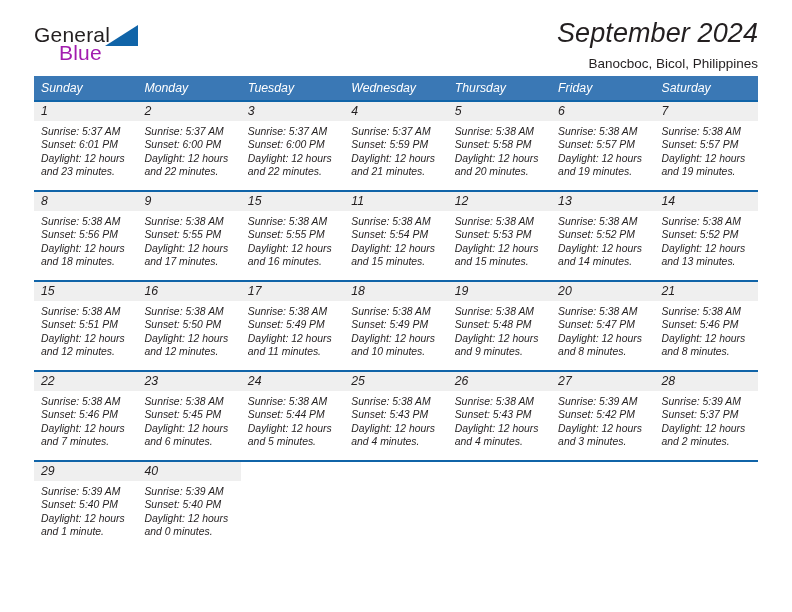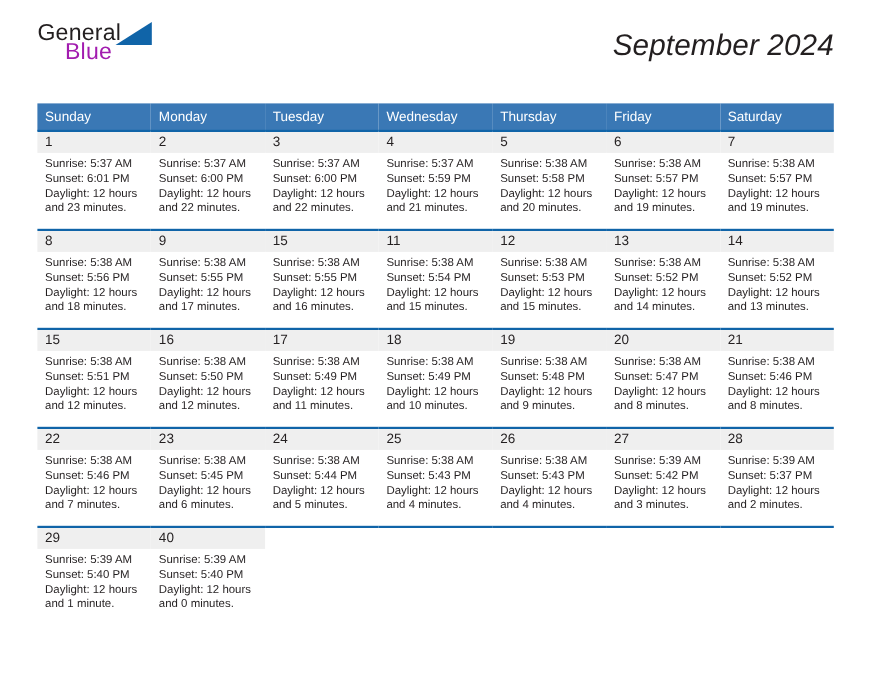--- a/index.html
+++ b/index.html
@@ -18,21 +18,21 @@
     position: relative;
     width: 792px;
     height: 612px;
     box-sizing: border-box;
     padding: 0 34px;
   }
 
   
   .header {
     display: flex;
-    align-items: center;
+    align-items: flex-end;
     justify-content: space-between;
     padding-top: 11px;
     height: 72px;
     box-sizing: border-box;
   }
   .logo {
     position: relative;
     width: 120px;
     height: 50px;
     line-height: 1;
@@ -81,21 +81,22 @@
     color: #231f20;
     margin: 7px 0 0 0;
     line-height: 1.2;
   }
 
   
   .calendar {
     width: 724px;
     border-collapse: collapse;
     table-layout: fixed;
-    margin-top: 22px;
+    margin-top: 4px;
+    font-style: italic;
   }
   .calendar th {
     background: #3a78b5;
     color: #ffffff;
     font-weight: normal;
     font-size: 12.3px;
     text-align: left;
     padding: 5px 0 5px 7px;
     height: 21px;
     box-sizing: border-box;
@@ -143,20 +144,21 @@
   <div class="header">
 
     <div class="logo">
       <span class="logo-general">General</span>
       <span class="logo-triangle"></span>
       <span class="logo-blue">Blue</span>
     </div>
 
     <div class="title-block">
       <h1 class="cal-title">September 2024</h1>
+      <p class="cal-subtitle">Banocboc, Bicol, Philippines</p>
     </div>
 
   </div>
 
   <table class="calendar">
     <thead>
       <tr>
         <th>Sunday</th>
         <th>Monday</th>
         <th>Tuesday</th>

